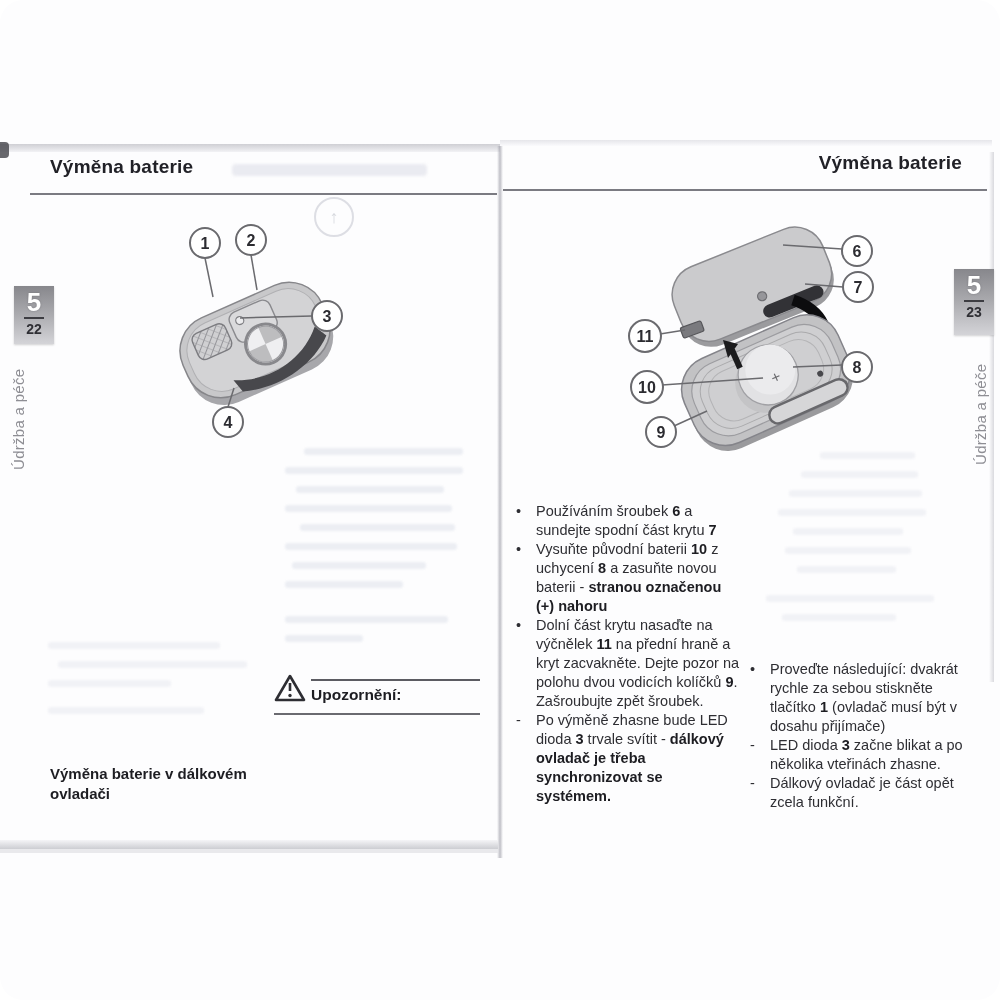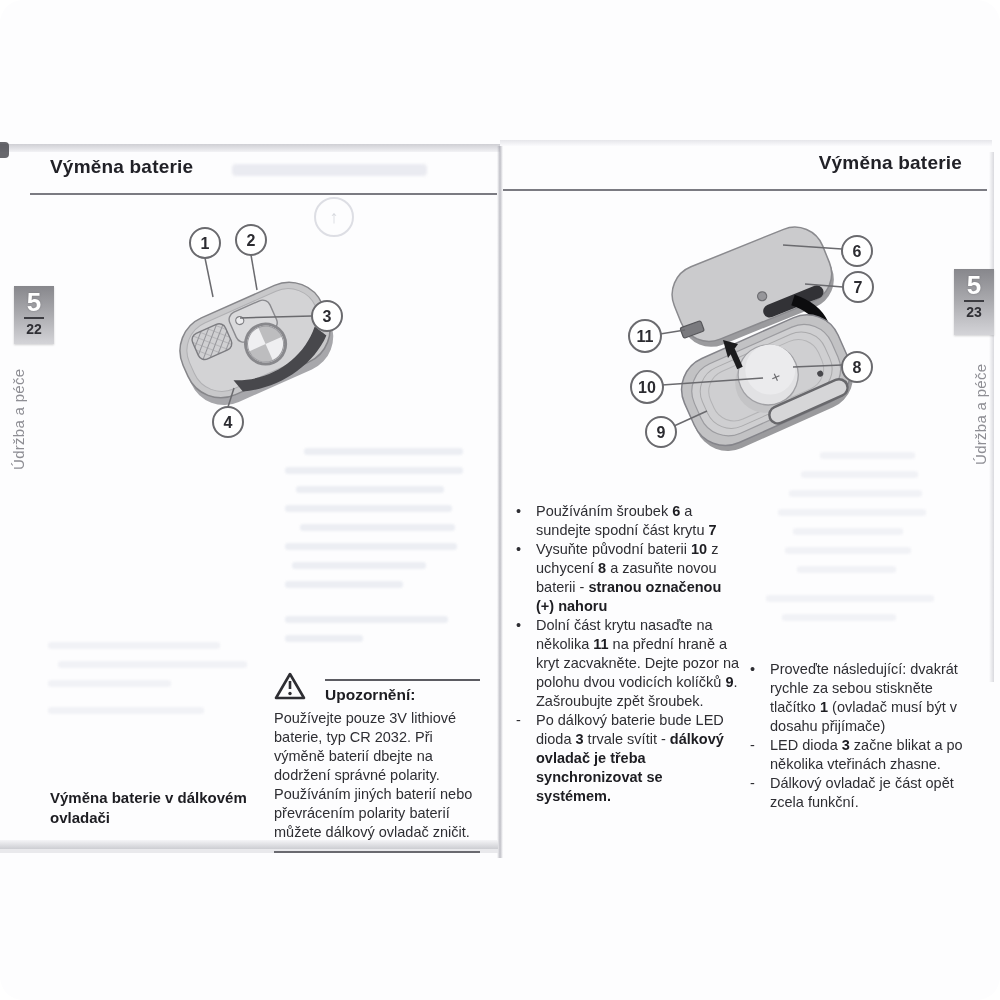--- a/index.html
+++ b/index.html
@@ -46,25 +46,25 @@
   .side-label-left{left:10px;top:470px;}
   .side-label-right{left:972px;top:465px;}
   
   .textcol{position:absolute;font-size:14.5px;line-height:19px;color:#2e2e33;}
   .textcol b{color:#1d1d22;}
   .li{display:flex;align-items:flex-start;}
   .marker{width:20px;flex:0 0 20px;text-align:left;}
   .li-text{flex:1;}
   .col-right-1{left:516px;top:502px;width:224px;}
   .col-right-2{left:750px;top:660px;width:216px;}
-  .col-left-1{left:50px;top:788px;width:215px;}
+  .col-left-1{left:50px;top:764px;width:215px;}
   .col-heading{font-weight:bold;font-size:15px;line-height:20px;color:#1d1d22;margin-bottom:2px;}
   
   .warning-box{position:absolute;left:274px;top:672px;width:206px;font-size:14.5px;line-height:19px;}
-  .warn-head{display:flex;align-items:flex-start;gap:19px;}
+  .warn-head{display:flex;align-items:center;gap:5px;}
   .warn-icon{flex:0 0 32px;}
   .warn-head-right{flex:1;}
   .warn-rule{height:2px;background:#5c5c62;margin-top:7px;}
   .warn-title{font-size:15.5px;font-weight:bold;color:#1d1d22;margin-top:4px;}
   .warn-body{margin-top:5px;}
   .warn-bottom-rule{height:2px;background:#6a6a70;margin-top:9px;}
   
   .ghost{position:absolute;filter:blur(1.2px);}
   .ghost .bar{height:7px;border-radius:3px;background:rgba(125,138,168,.13);margin-bottom:12px;}
   .ghost-faint .bar{background:rgba(125,138,168,.09);}
@@ -231,25 +231,25 @@
       <div class="li">
         <span class="marker">•</span>
         <span class="li-text"><span>Používáním šroubek </span><b>6</b><span> a sundejte spodní část krytu </span><b>7</b></span>
       </div>
       <div class="li">
         <span class="marker">•</span>
         <span class="li-text"><span>Vysuňte původní baterii </span><b>10</b><span> z uchycení </span><b>8</b><span> a zasuňte novou baterii - </span><b>stranou označenou (+) nahoru</b></span>
       </div>
       <div class="li">
         <span class="marker">•</span>
-        <span class="li-text"><span>Dolní část krytu nasaďte na několika </span><b>11</b><span> na přední hraně a kryt zacvakněte. Dejte pozor na polohu dvou vodicích kolíčků </span><b>9</b><span>. Zašroubujte zpět šroubek.</span></span>
+        <span class="li-text"><span>Dolní část krytu nasaďte na výčnělek </span><b>11</b><span> na přední hraně a kryt zacvakněte. Dejte pozor na polohu dvou vodicích kolíčků </span><b>9</b><span>. Zašroubujte zpět šroubek.</span></span>
       </div>
       <div class="li">
         <span class="marker">-</span>
-        <span class="li-text"><span>Po dálkový baterie bude LED dioda </span><b>3</b><span> trvale svítit - </span><b>dálkový ovladač je třeba synchronizovat se systémem.</b></span>
+        <span class="li-text"><span>Po výměně zhasne bude LED dioda </span><b>3</b><span> trvale svítit - </span><b>dálkový ovladač je třeba synchronizovat se systémem.</b></span>
       </div>
     </div>
 
   <div class="textcol col-right-2">
       <div class="li">
         <span class="marker">•</span>
         <span class="li-text"><span>Proveďte následující: dvakrát rychle za sebou stiskněte tlačítko </span><b>1</b><span> (ovladač musí být v dosahu přijímače)</span></span>
       </div>
       <div class="li">
         <span class="marker">-</span>
@@ -270,21 +270,20 @@
       <svg class="warn-icon" width="32" height="29" viewBox="0 0 32 29">
         <polygon points="16,2 30,26 2,26" fill="none" stroke="#2e2e33" stroke-width="2.6" stroke-linejoin="round"></polygon>
         <line x1="16" y1="9" x2="16" y2="17" stroke="#2e2e33" stroke-width="2.6"></line>
         <circle cx="16" cy="21.5" r="1.7" fill="#2e2e33"></circle>
       </svg>
       <div class="warn-head-right">
         <div class="warn-rule"></div>
         <div class="warn-title">Upozornění:</div>
       </div>
     </div>
-    <div class="warn-body">Používejte pouze 3V lithiové baterie, typ CR 2032. Při výměně baterií dbejte na dodržení správné polarity. Používáním jiných baterií nebo převrácením polarity baterií můžete dálkový ovladač zničit.</div>
     <div class="warn-bottom-rule"></div>
   </div>
 
   <div class="ghost" style="left:285px;top:448px;width:185px;">
     <div class="bar" style="width:86%;margin-left:10%"></div>
     <div class="bar" style="width:96%"></div>
     <div class="bar" style="width:80%;margin-left:6%"></div>
     <div class="bar" style="width:90%"></div>
     <div class="bar" style="width:84%;margin-left:8%"></div>
     <div class="bar" style="width:93%"></div>

